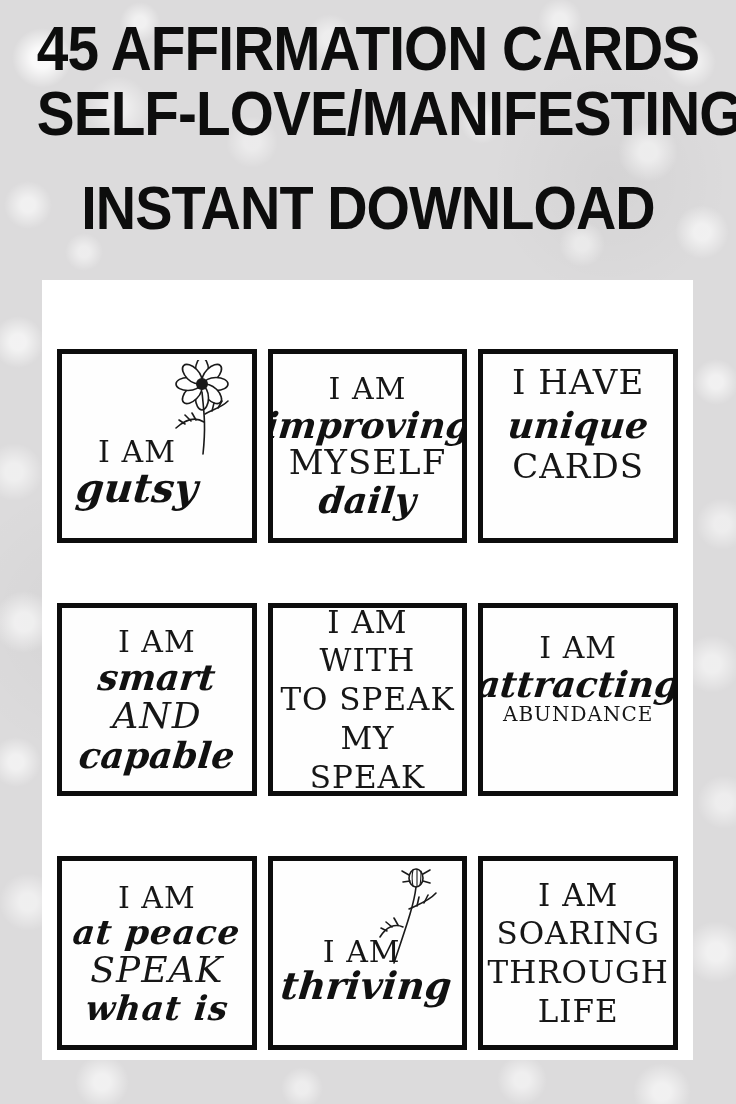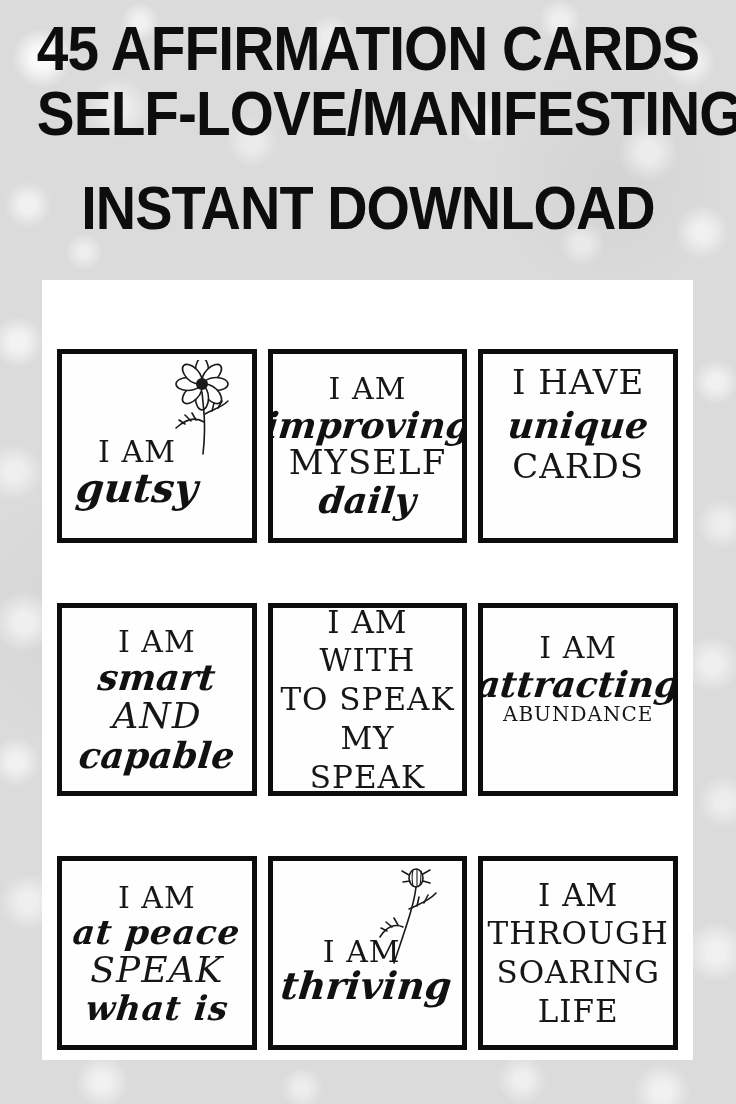--- a/index.html
+++ b/index.html
@@ -227,20 +227,20 @@
       </svg>
       <div class="corner-text ct-thriving">
         <span class="ln serif s30">I AM</span>
         <span class="ln script s38">thriving</span>
       </div>
     </div>
 
     <div class="card">
       <div class="stack" style="gap:0;">
         <span class="serif s31">I AM</span>
+        <span class="serif s31">SOARING</span>
         <span class="serif s31">THROUGH</span>
-        <span class="serif s31">SOARING</span>
         <span class="serif s31">LIFE</span>
       </div>
     </div>
 
   </div>
 </div>
 
 </body></html>

